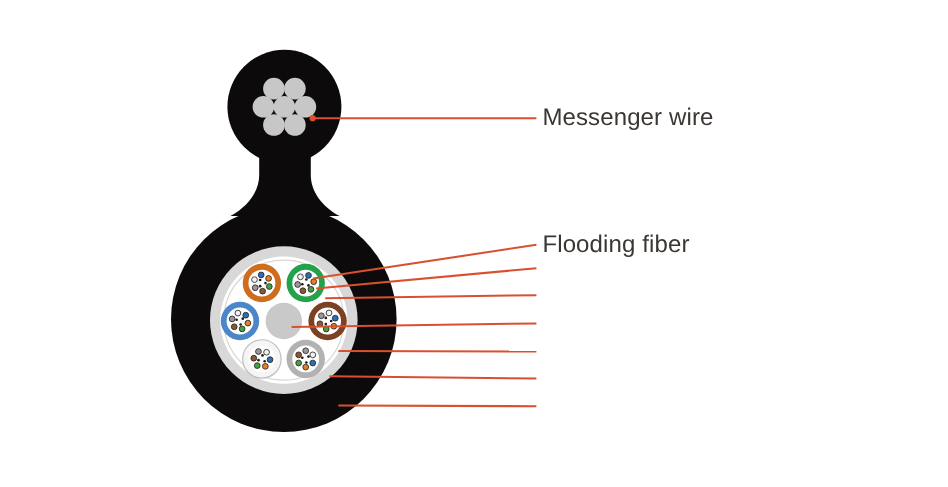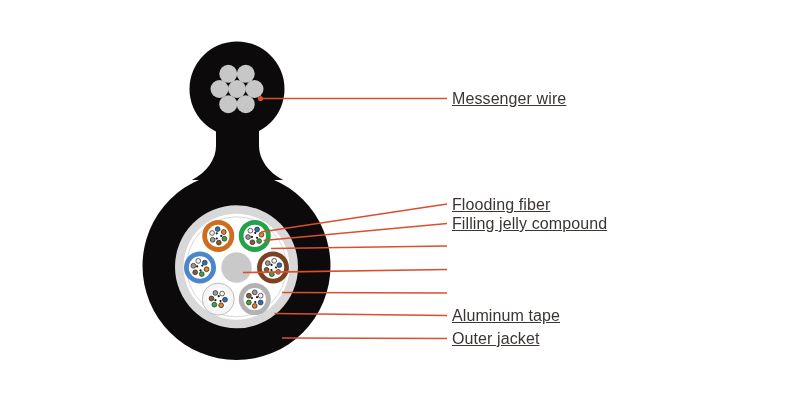--- a/index.html
+++ b/index.html
@@ -13,25 +13,24 @@
   svg{position:absolute;left:0;top:0;}
   .jacket{fill:var(--jacket-black,#0c0a0b);}
   .tape{fill:var(--tape-gray,#d8d8d8);}
   .core{fill:var(--core-white,#ffffff);}
   .binder{fill:none;stroke:var(--binder-gray,#d7d7d7);stroke-width:1;}
   .central{fill:var(--central-member-gray,#c9c9c9);}
   .leader{stroke:var(--leader-red,#d9502f);stroke-width:1.7;fill:none;}
   .leader-dot{fill:var(--leader-red,#d9502f);}
   .label{
     position:absolute;left:452px;
-    font-size:16px;line-height:21px;
+    font-size:20px;line-height:21px;
     color:var(--label-text,#3b3633);
     white-space:nowrap;
     letter-spacing:0.1px;
-    text-decoration:underline;
   }
 </style>
 </head>
 <body>
 
 <div class="stage">
 
   <svg id="cable-svg" width="790" height="406" viewBox="0 0 790 406">
 
     <circle cx="237" cy="89" r="47.5" class="jacket"></circle>
@@ -140,16 +139,13 @@
     <line x1="263.5" y1="240.5" x2="447" y2="223.5" class="leader"></line>
     <line x1="271" y1="248.5" x2="447" y2="246" class="leader"></line>
     <line x1="243" y1="272.5" x2="447" y2="269.5" class="leader"></line>
     <line x1="282" y1="292.5" x2="447" y2="293" class="leader"></line>
     <line x1="274.5" y1="313.5" x2="447" y2="315.5" class="leader"></line>
     <line x1="282" y1="338" x2="447" y2="338.5" class="leader"></line>
   </svg>
 
   <div class="label" style="top:88px">Messenger wire</div>
   <div class="label" style="top:194px">Flooding fiber</div>
-  <div class="label" style="top:213px">Filling jelly compound</div>
-  <div class="label" style="top:305px">Aluminum tape</div>
-  <div class="label" style="top:328px">Outer jacket</div>
 </div>
 
 </body></html>

